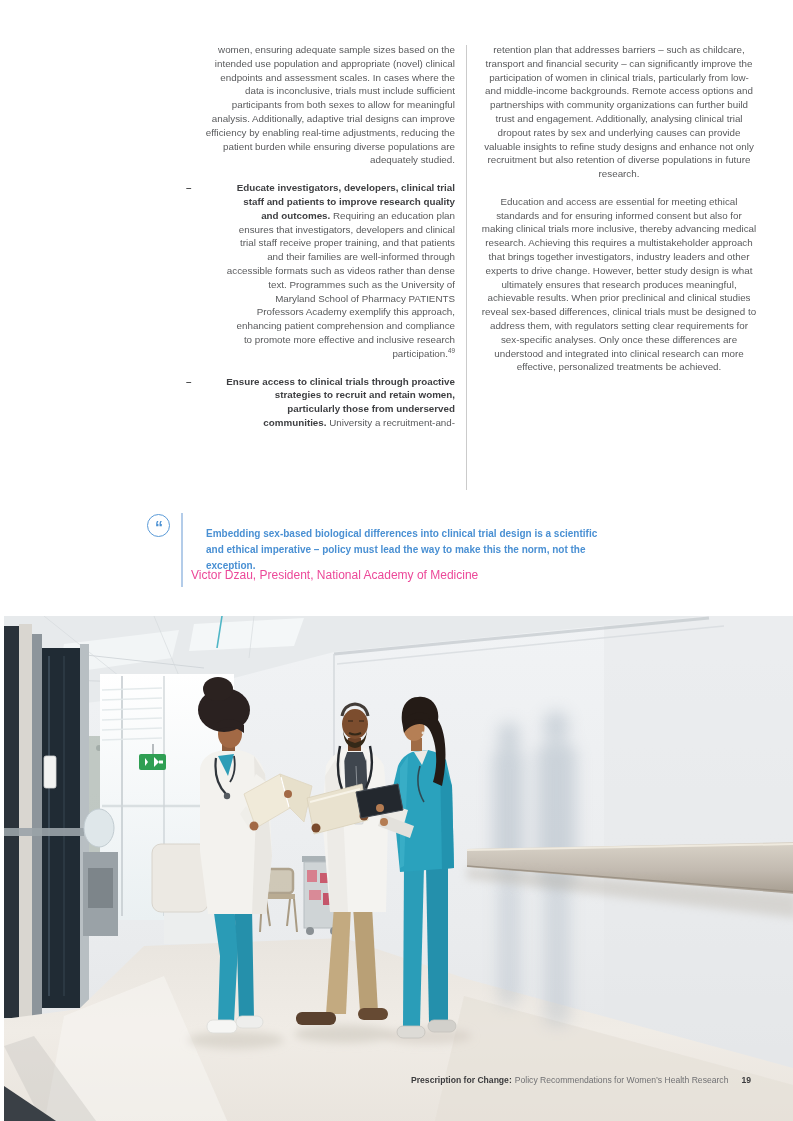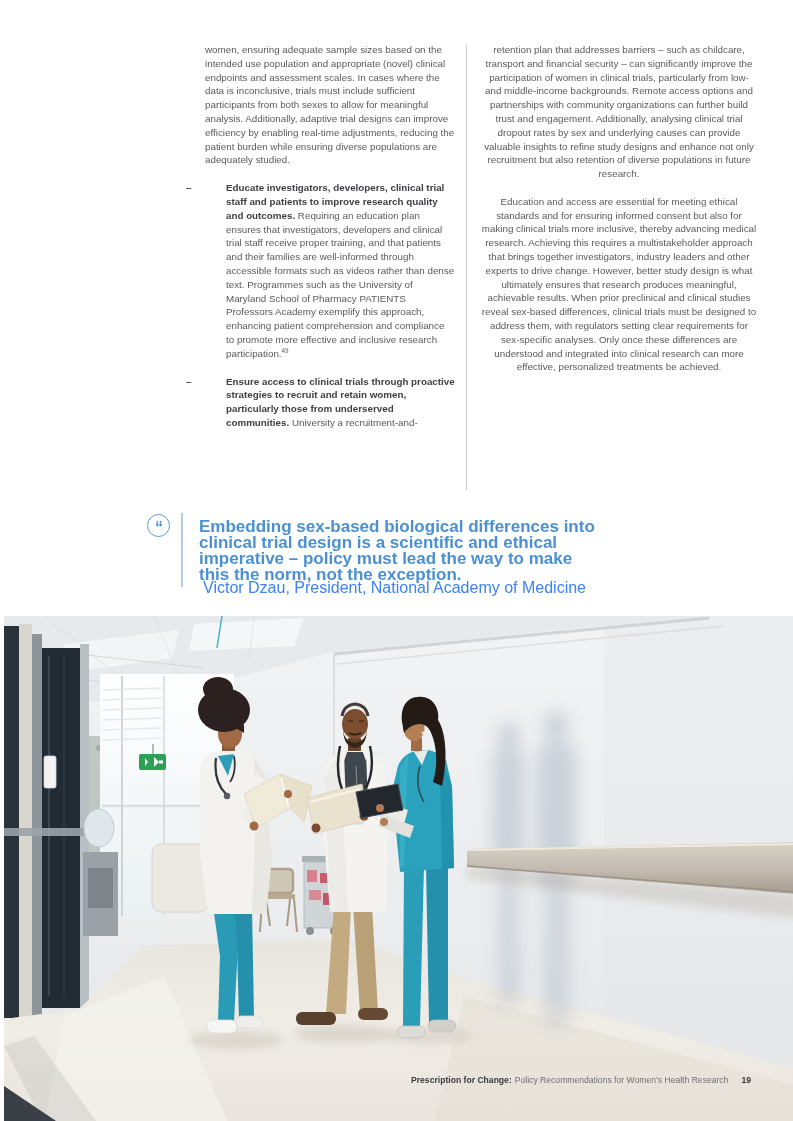--- a/index.html
+++ b/index.html
@@ -1,38 +1,38 @@
 <!DOCTYPE html>
 <html><head>
 <meta charset="utf-8">
 <style>
   html,body{margin:0;padding:0;background:#ffffff;}
   .page{position:relative;width:793px;height:1121px;background:#ffffff;overflow:hidden;
         font-family:"Liberation Sans","DejaVu Sans",sans-serif;-webkit-font-smoothing:antialiased;}
   
   .col{position:absolute;top:43px;font-size:9.8px;line-height:13.8px;color:#595a5c;}
-  .col-left{left:205px;width:250px;}
+  .col-left{left:205px;width:250px;text-align:right;}
   .col-right{left:480px;width:278px;text-align:center;}
   .col p{margin:0 0 13.8px 0;}
   .col p:last-child{margin-bottom:0;}
   .bullet{position:relative;padding-left:21px;margin-top:14px;}
   .bullet .dash{position:absolute;left:-19px;top:0;color:#3e3f42;font-weight:bold;}
   .bullet p{margin:0;}
   .lead{font-weight:bold;color:#3e3f42;}
   sup.fn{font-size:6.3px;vertical-align:super;line-height:0;}
   .divider{position:absolute;left:466px;top:45px;width:1px;height:445px;background:#cbcbcb;}
   
   .quote-icon{position:absolute;left:147px;top:514px;width:23px;height:23px;border:1.6px solid #5b9bd8;
               border-radius:50%;color:#4a90d3;text-align:center;box-sizing:border-box;}
   .quote-icon span{font-size:16px;line-height:26px;font-weight:bold;letter-spacing:-1px;display:block;}
   .quote-rule{position:absolute;left:181px;top:513px;width:2px;height:74px;background:#b3cce9;}
-  .quote-text{position:absolute;left:191px;top:511px;width:404px;margin:8px;font-size:17px;line-height:16px;
+  .quote-text{position:absolute;left:191px;top:511px;width:404px;margin:15px;font-size:10px;line-height:16px;
               font-weight:bold;color:#4a90d3;}
-  .quote-attr{position:absolute;left:191px;top:568px;width:420px;margin:12px;font-size:16px;line-height:15px;
-              color:#3b82f6;}
+  .quote-attr{position:absolute;left:191px;top:568px;width:420px;margin:0;font-size:12px;line-height:15px;
+              color:#ec4899;}
   
   .photo{position:absolute;left:0;top:612px;width:793px;height:509px;margin:4px;}
   .photo svg{display:block;width:793px;height:509px;}
   .photo-footer{position:absolute;right:46px;top:459px;white-space:nowrap;font-size:8.6px;color:#707073;}
   .f-bold{font-weight:bold;color:#3b3b3d;}
   .f-rest{margin-left:3px;}
   .f-page{margin-left:13px;font-weight:bold;color:#3b3b3d;}
 </style>
 </head>
 <body>

